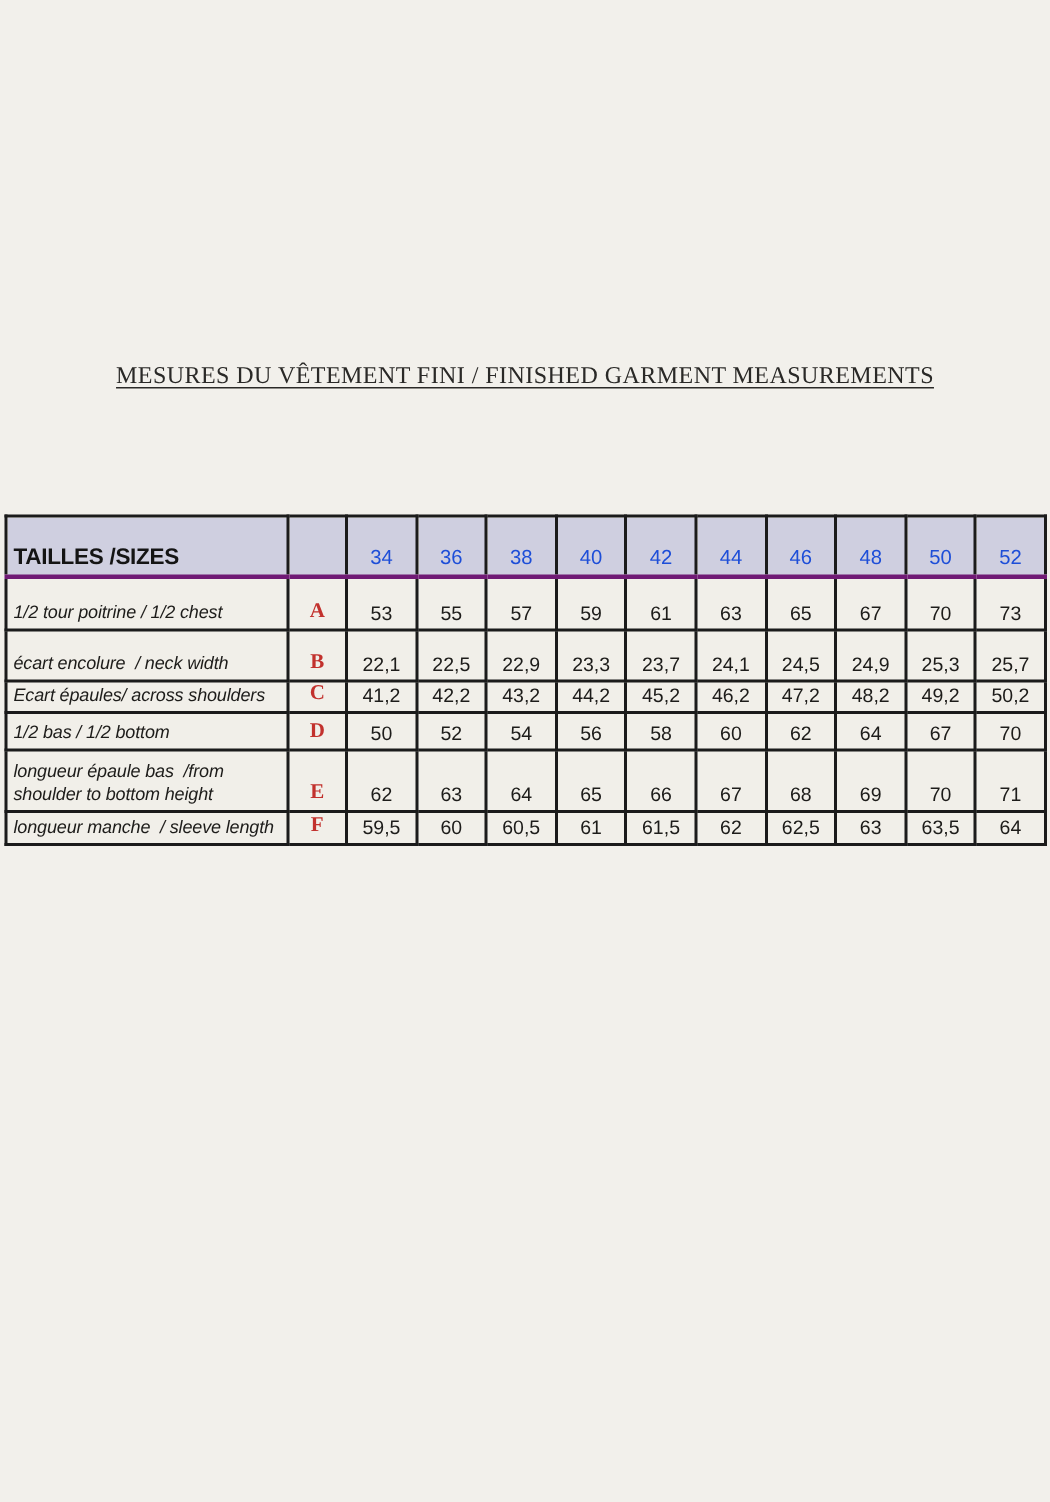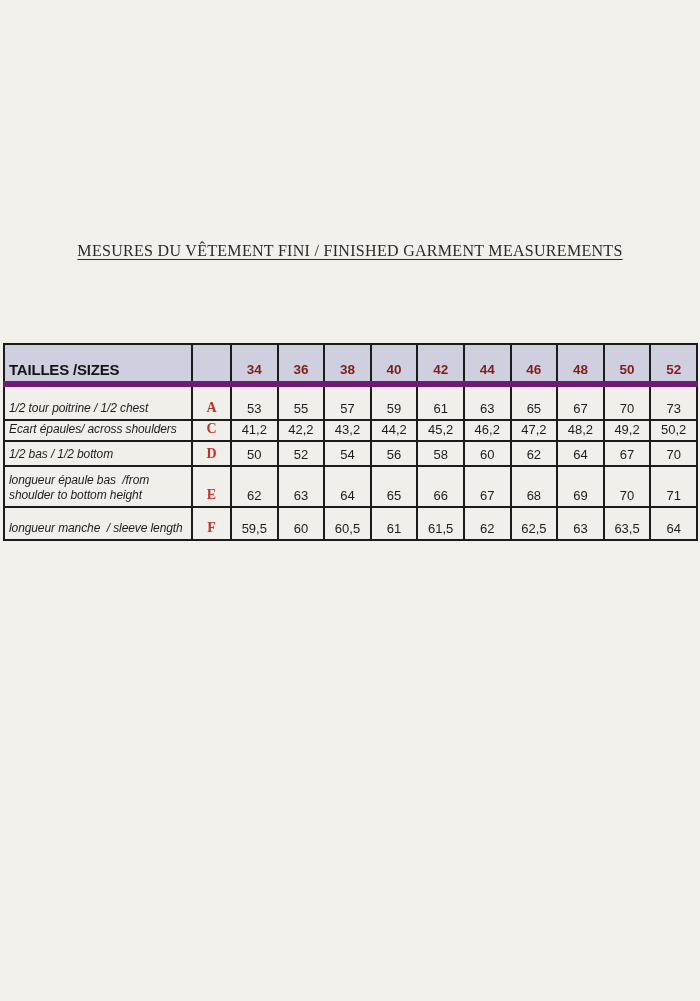--- a/index.html
+++ b/index.html
@@ -36,38 +36,38 @@
     border-collapse: collapse;
     background: #f1efe9;
   }
   .mtable th, .mtable td {
     border: 2px solid #1b1b1b;
     vertical-align: bottom;
     overflow: hidden;
   }
   .mtable thead th {
     background: #cfcfe0;
-    border-bottom: 6px solid #701a75;
+    border-bottom: 3px solid #701a75;
   }
   col.label-col  { width: 188px; }
   col.letter-col { width: 39px; }
   col.size-col   { width: 46.6px; }
   .lbl-h {
     font-size: 15px;
     font-weight: bold;
     text-align: left;
     color: #141414;
     padding: 0 0 3px 4px;
     letter-spacing: -0.2px;
   }
   .size-h {
-    font-weight: bold;
+    font-weight: normal;
     font-size: 13.5px;
     text-align: center;
-    color: #7f1d1d;
+    color: #1d4ed8;
     padding: 0 0 4px 0;
   }
   td.lbl {
     font-style: italic;
     font-size: 12px;
     line-height: 1.25;
     text-align: left;
     color: #1d1c1a;
     padding: 0 2px 3px 4px;
     letter-spacing: -0.1px;
@@ -133,20 +133,34 @@
           <td class="val">55</td>
           <td class="val">57</td>
           <td class="val">59</td>
           <td class="val">61</td>
           <td class="val">63</td>
           <td class="val">65</td>
           <td class="val">67</td>
           <td class="val">70</td>
           <td class="val">73</td>
         </tr>
+        <tr style="height: 34px;">
+          <td class="lbl">écart encolure  / neck width</td>
+          <td class="letter">B</td>
+          <td class="val">22,1</td>
+          <td class="val">22,5</td>
+          <td class="val">22,9</td>
+          <td class="val">23,3</td>
+          <td class="val">23,7</td>
+          <td class="val">24,1</td>
+          <td class="val">24,5</td>
+          <td class="val">24,9</td>
+          <td class="val">25,3</td>
+          <td class="val">25,7</td>
+        </tr>
         <tr style="height: 16px;">
           <td class="lbl">Ecart épaules/ across shoulders</td>
           <td class="letter">C</td>
           <td class="val">41,2</td>
           <td class="val">42,2</td>
           <td class="val">43,2</td>
           <td class="val">44,2</td>
           <td class="val">45,2</td>
           <td class="val">46,2</td>
           <td class="val">47,2</td>
@@ -175,21 +189,21 @@
           <td class="val">63</td>
           <td class="val">64</td>
           <td class="val">65</td>
           <td class="val">66</td>
           <td class="val">67</td>
           <td class="val">68</td>
           <td class="val">69</td>
           <td class="val">70</td>
           <td class="val">71</td>
         </tr>
-        <tr style="height: 33px;">
+        <tr style="height: 22px;">
           <td class="lbl">longueur manche  / sleeve length</td>
           <td class="letter">F</td>
           <td class="val">59,5</td>
           <td class="val">60</td>
           <td class="val">60,5</td>
           <td class="val">61</td>
           <td class="val">61,5</td>
           <td class="val">62</td>
           <td class="val">62,5</td>
           <td class="val">63</td>

